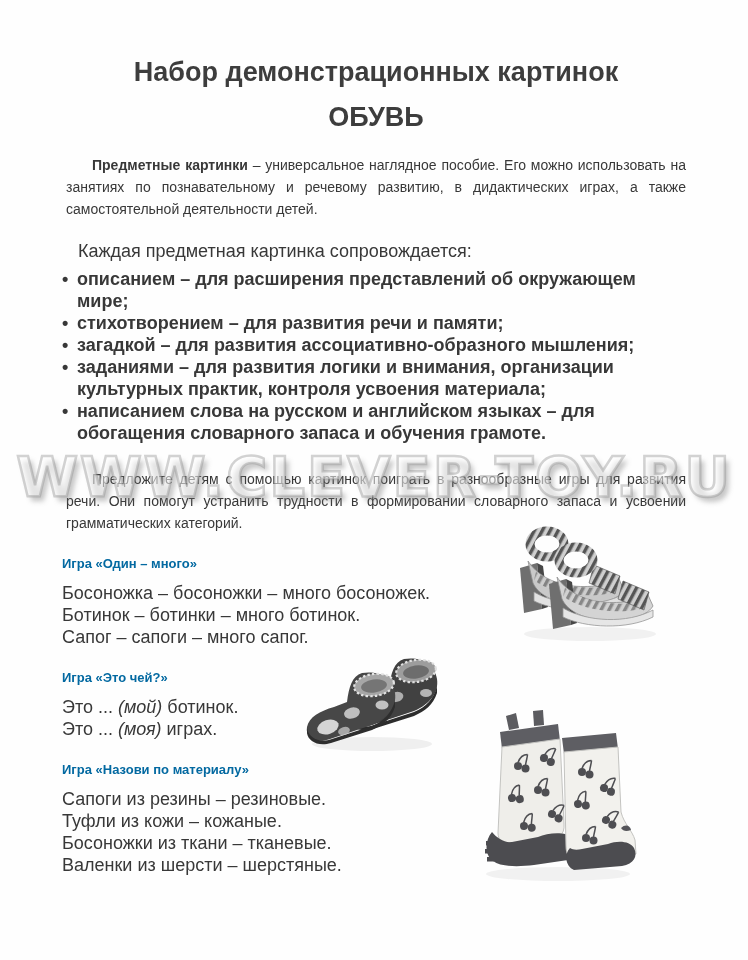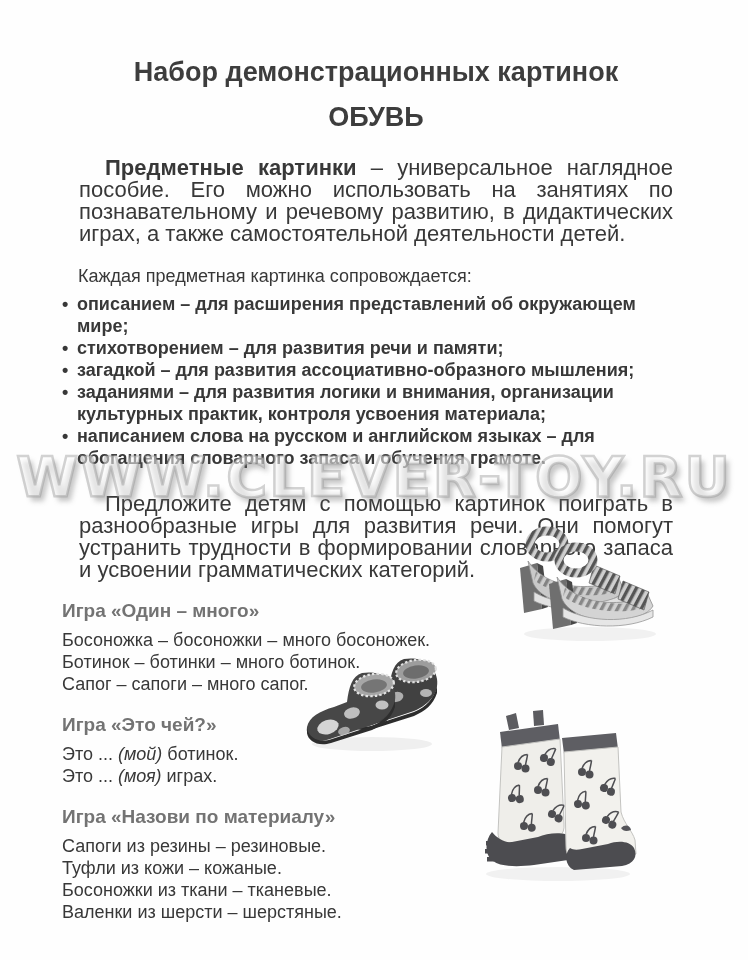--- a/index.html
+++ b/index.html
@@ -3,29 +3,29 @@
 <meta charset="utf-8">
 <style>
   html,body{margin:0;padding:0;background:#ffffff;}
   .page{
     position:relative;width:748px;height:960px;background:#fefefe;overflow:hidden;
     font-family:"Liberation Sans","DejaVu Sans",sans-serif;color:#383838;
   }
   .content{position:absolute;left:62px;top:50px;width:628px;}
   h1{margin:0 0 14px 0;text-align:center;font-size:27px;line-height:45px;color:#3d3d3d;font-weight:bold;}
   h1 span{display:block;}
-  .para{margin:17px;font-size:22px;line-height:22px;text-align:justify;text-indent:26px;}
+  .para{margin:4px;font-size:14px;line-height:22px;text-align:justify;text-indent:26px;}
   .para.lead{margin-bottom:20px;}
   .list-intro{margin:0 0 6px 0;font-size:18px;line-height:22px;text-indent:16px;}
   ul.bullets{margin:0;padding:0;list-style:none;font-size:18px;line-height:22px;}
   ul.bullets li{position:relative;padding-left:15px;font-weight:bold;}
   ul.bullets li::before{content:"\2022";position:absolute;left:0;top:0;font-weight:bold;}
   .suggestion{margin-top:24px;}
   .game{margin-top:18px;}
-  .game h2{margin:0 0 6px 0;font-size:19px;line-height:24px;font-weight:bold;color:#737373;}
+  .game h2{margin:0 0 6px 0;font-size:13px;line-height:24px;font-weight:bold;color:#0369a1;}
   .gline{margin:0;font-size:18px;line-height:22px;}
   .gline i{font-style:italic;}
   .watermark{
     position:absolute;left:0;top:444px;width:748px;text-align:center;white-space:nowrap;
     font-family:"DejaVu Sans","Liberation Sans",sans-serif;font-size:56px;font-weight:800;letter-spacing:2px;
     color:rgba(255,255,255,0.50);
     -webkit-text-stroke:2.5px rgba(145,145,145,0.40);
     text-shadow:4px 5px 5px rgba(110,110,110,0.38);
     z-index:3;pointer-events:none;
   }

